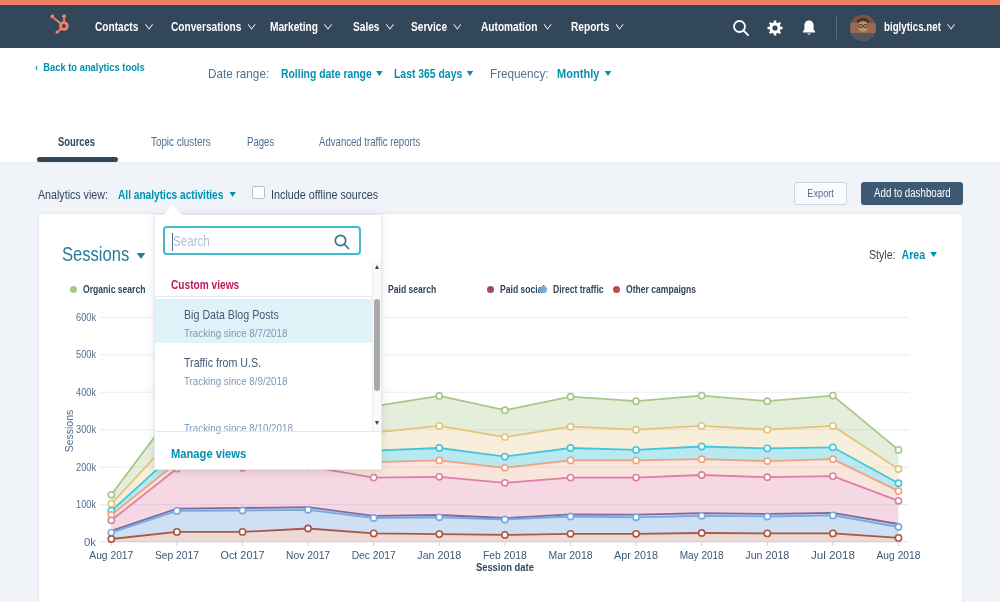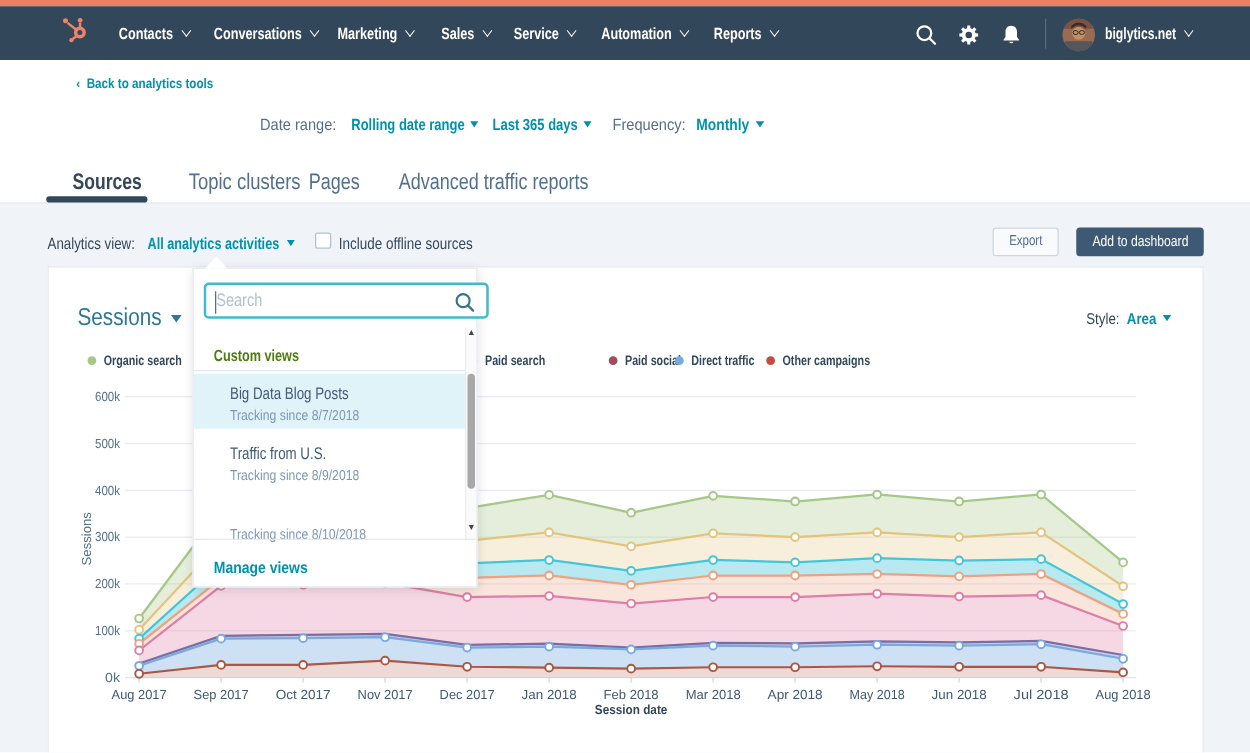--- a/index.html
+++ b/index.html
@@ -2,46 +2,46 @@
 <html><head><meta charset="utf-8">
 <style>
 * { margin:0; padding:0; box-sizing:border-box; }
 body { width:1000px; height:602px; font-family:"Liberation Sans", sans-serif; background:#fff; overflow:hidden; position:relative; }
 .sx { display:inline-block; transform-origin:0 50%; white-space:nowrap; }
 .topstrip { position:absolute; left:0; top:0; width:1000px; height:5px; background:#ee7e64; }
 .nav { position:absolute; left:0; top:5px; width:1000px; height:43px; background:#33475b; }
 .nav-item { position:absolute; top:0; height:43px; line-height:43px; color:#ffffff; font-size:13px; font-weight:bold; white-space:nowrap; transform:scaleX(0.78); transform-origin:0 50%; }
 .chev { display:inline-block; width:7px; height:7px; border-right:1.7px solid #fff; border-bottom:1.7px solid #fff; transform:rotate(45deg) translateY(-4px); margin-left:7px; }
 .hdr { position:absolute; left:0; top:48px; width:1000px; height:114px; background:#fff; }
-.back { position:absolute; left:35px; top:13px; font-size:11px; font-weight:bold; color:#0091ae;margin-left:26px; }
+.back { position:absolute; left:35px; top:13px; font-size:11px; font-weight:bold; color:#0091ae; }
 .h1 { position:absolute; left:34px; top:28px; font-size:27px; color:#3e5066; font-weight:normal; }
-.ctl { position:absolute; top:44px; font-size:13px; color:#516f90; }
+.ctl { position:absolute; top:18px; font-size:13px; color:#516f90; }
 .ctl b { color:#0091ae; font-weight:bold; }
 .tri { display:inline-block; width:0; height:0; border-left:4px solid transparent; border-right:4px solid transparent; border-top:5px solid #0091ae; margin-left:6px; vertical-align:2px; }
-.tab { position:absolute; top:87px; font-size:18px; color:#516f90; }
+.tab { position:absolute; top:87px; font-size:12px; color:#516f90; }
 .tab.on { color:#33475b; font-weight:bold; }
 .tabline { position:absolute; left:37px; top:109px; width:81px; height:5px; background:#33475b; border-radius:3px; z-index:3;}
 .main { position:absolute; left:0; top:162px; width:1000px; height:440px; background:#f0f4f9; border-top:1px solid #e4eaf0; }
 .lbl { position:absolute; font-size:13px; color:#33475b; }
 .checkbox { position:absolute; left:252px; top:23px; width:13px; height:13px; background:#fff; border:1px solid #b0c1d4; border-radius:2px; }
 .btn-export { position:absolute; left:794px; top:19px; width:53px; height:23px; background:#f9fafc; border:1px solid #cbd6e2; border-radius:3px; font-size:11.5px; color:#506e91; text-align:center; line-height:21px; }
 .btn-dash { position:absolute; left:861px; top:19px; width:102px; height:23px; background:#3e5974; border-radius:3px; font-size:12px; color:#fff; text-align:center; line-height:23px; }
 .card { position:absolute; left:38px; top:213px; width:925px; height:389px; background:#fff; border:1px solid #e3e9f0; border-bottom:none; }
 .sess { position:absolute; left:23px; top:29px; font-size:19.5px; font-weight:500; color:#2b7a96; }
 .sess .tri2 { display:inline-block; width:0; height:0; border-left:5.5px solid transparent; border-right:5.5px solid transparent; border-top:6.5px solid #2b7a96; margin-left:9px; vertical-align:2px; }
 .style-lbl { position:absolute; left:830px; top:34px; font-size:12.5px; color:#33475b; }
 .style-lbl b { color:#0091ae; }
 .leg { position:absolute; top:69px; font-size:11px; font-weight:bold; color:#33475b; white-space:nowrap; }
 .dot { display:inline-block; width:7px; height:7px; border-radius:50%; margin-right:6px; vertical-align:0.5px; }
 .panel { position:absolute; left:154px; top:214px; width:228px; height:256px; background:#fff; border:1px solid #e5e8ee; box-shadow:0 2px 8px rgba(45,62,80,0.15); z-index:10; }
 .arrow { position:absolute; left:164px; top:205px; width:0; height:0; border-left:9px solid transparent; border-right:9px solid transparent; border-bottom:10px solid #fff; z-index:11; }
-.search { position:absolute; left:8px; top:11px; width:228px; height:29px; border:2px solid #3ebccc; border-radius:4px; background:#fff; }
+.search { position:absolute; left:8px; top:11px; width:198px; height:29px; border:2px solid #3ebccc; border-radius:4px; background:#fff; }
 .search .ph { position:absolute; left:8px; top:5px; font-size:14.5px; color:#b0c1d4; }
 .cursor { position:absolute; left:7px; top:5px; width:1px; height:18px; background:#516f90; }
-.cviews { position:absolute; left:16px; top:62px; font-size:13px; font-weight:bold; color:#4d7c0f; }
+.cviews { position:absolute; left:16px; top:62px; font-size:13px; font-weight:bold; color:#be185d; }
 .lsep { position:absolute; left:0; top:81px; width:218px; height:1px; background:#e5e8ee; }
 .item1 { position:absolute; left:0; top:84px; width:218px; height:44px; background:#e0f3f8; }
 .iname { position:absolute; left:29px; font-size:13.5px; color:#425b76; }
 .isub { position:absolute; left:29px; font-size:11.5px; color:#7c98b6; }
 .lsep2 { position:absolute; left:0; top:216px; width:226px; height:1px; background:#e5e8ee; }
 .manage { position:absolute; left:16px; top:231px; font-size:13px; font-weight:bold; color:#0091ae; }
 .sbar { position:absolute; left:217px; top:47px; width:9px; height:170px; background:#fafafa; border-left:1px solid #eee; }
 .sthumb { position:absolute; left:218.5px; top:84px; width:6px; height:92px; background:#a8a8a8; border-radius:3px; }
 .sarrow { position:absolute; left:218px; width:8px; font-size:7px; color:#444; text-align:center; }
 </style></head>

